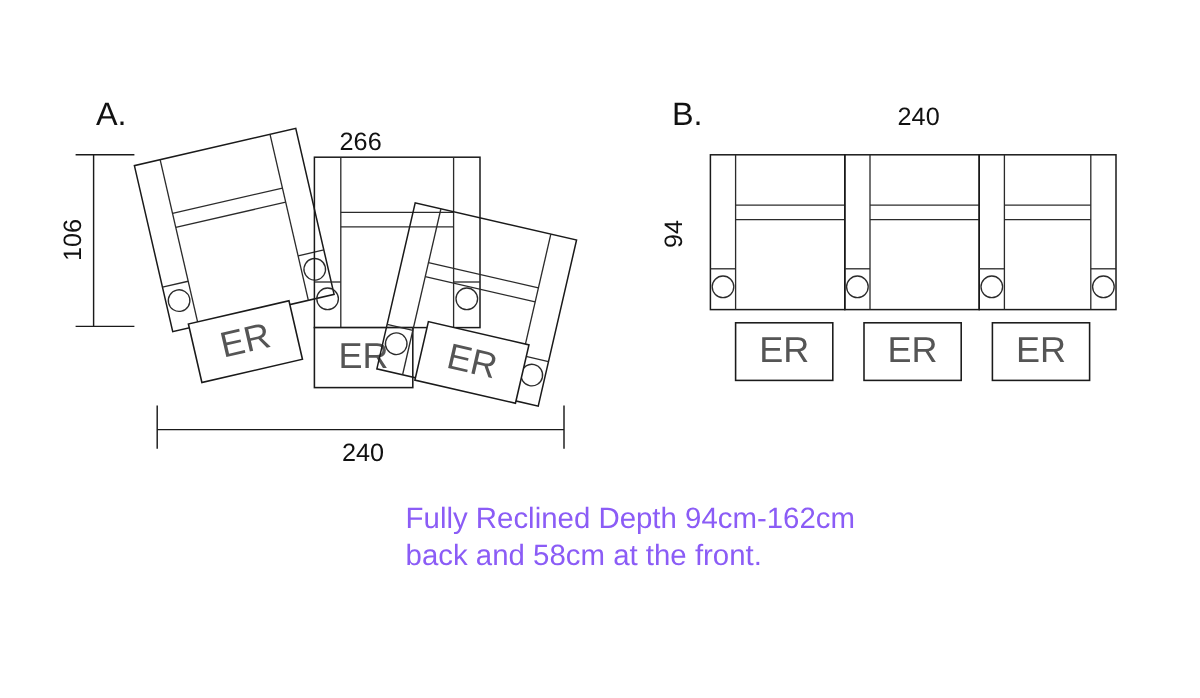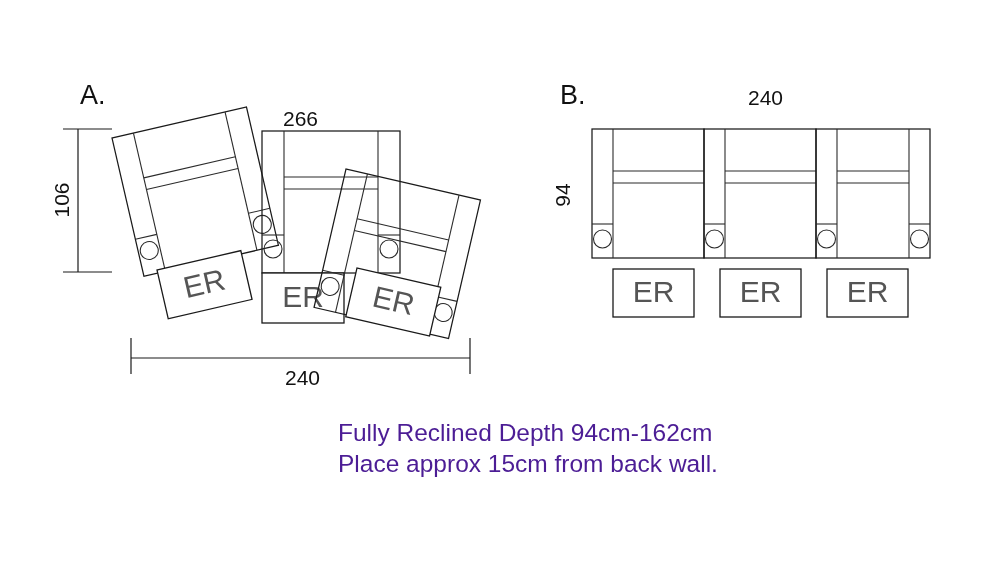--- a/index.html
+++ b/index.html
@@ -6,21 +6,21 @@
   body{
     width:1000px;height:582px;background:#ffffff;
     font-family:"Liberation Sans",sans-serif;
     color:#111;overflow:hidden;position:relative;
   }
   #stage{position:absolute;left:0;top:0;width:1000px;height:582px;}
   .lbl{position:absolute;font-size:27px;color:#111;letter-spacing:0px;white-space:nowrap;}
   .dim{position:absolute;font-size:21px;color:#111;white-space:nowrap;}
   .dim-vert{transform-origin:50% 50%;transform:rotate(-90deg);}
   .txtblock{position:absolute;left:338px;top:418px;width:660px;}
-  .txtline{font-size:24.5px;line-height:30.5px;color:#4c1d95;white-space:nowrap;}
+  .txtline{font-size:24.5px;line-height:30.5px;color:#8b5cf6;white-space:nowrap;}
   svg{display:block;overflow:visible;}
   .stroke{fill:none;stroke:#1a1a1a;stroke-width:1.25;}
   .strokeThin{fill:none;stroke:#2b2b2b;stroke-width:1.1;}
   .erbox{fill:#ffffff;stroke:#1a1a1a;stroke-width:1.3;}
   .ertext{fill:#555555;font-family:"Liberation Sans",sans-serif;font-size:30px;font-weight:400;}
   .dimline{stroke:#1a1a1a;stroke-width:1.2;fill:none;}
 </style>
 </head>
 <body>
 
@@ -144,16 +144,16 @@
       <text class="ertext" x="40.5" y="33" text-anchor="middle">ER</text>
     </g>
     <g transform="translate(287,269)">
       <rect class="erbox" x="0" y="0" width="81" height="48"></rect>
       <text class="ertext" x="40.5" y="33" text-anchor="middle">ER</text>
     </g>
   </svg>
 
   <div class="txtblock">
     <div class="txtline">Fully Reclined Depth 94cm-162cm</div>
-    <div class="txtline">Place approx 15cm from back wall.</div>
+    <div class="txtline">back and 58cm at the front.</div>
   </div>
 
 </div>
 
 </body></html>

